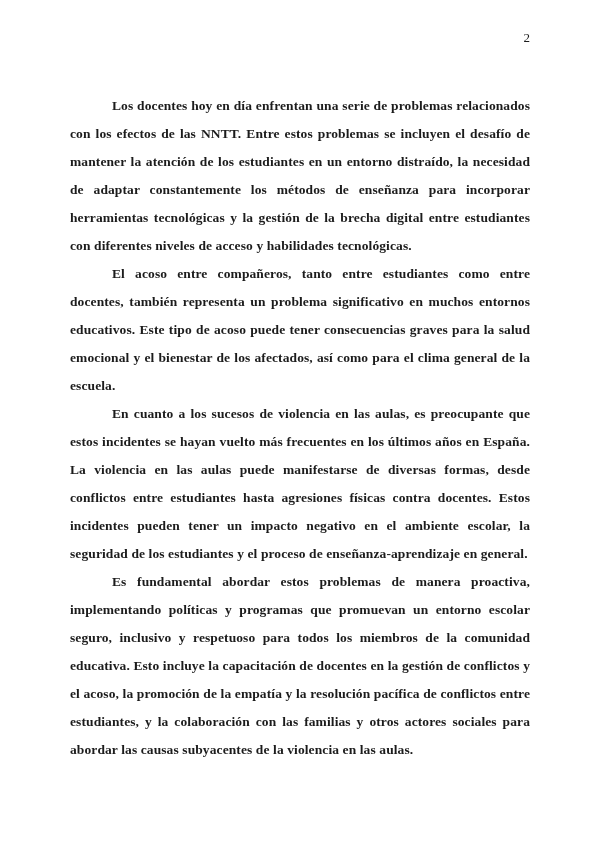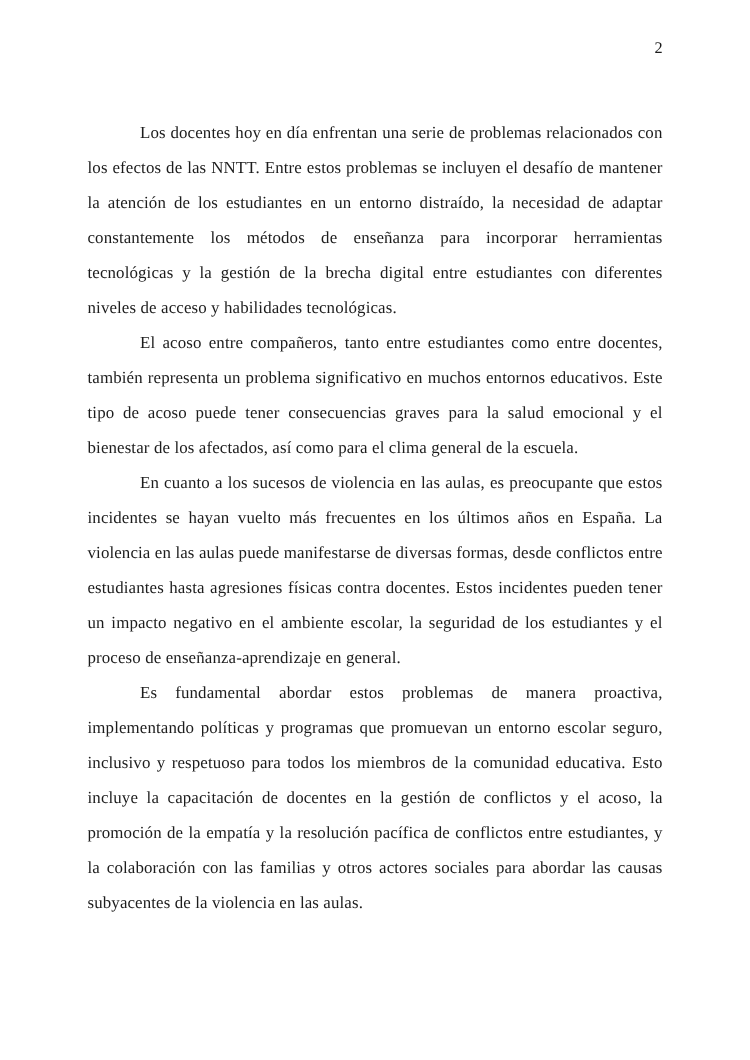--- a/index.html
+++ b/index.html
@@ -28,21 +28,21 @@
   .question-heading {
     font-size: 13.5px;
     font-weight: bold;
     line-height: 28px;
     text-align: justify;
     margin: 0;
     letter-spacing: 0.1px;
   }
   .body-paragraph {
     font-size: 13.5px;
-    font-weight: normal;
+    font-weight: bold;
     line-height: 28px;
     text-align: justify;
     text-indent: 42px;
     margin: 0;
     letter-spacing: 0.1px;
   }
 </style>
 </head>
 <body>
 

